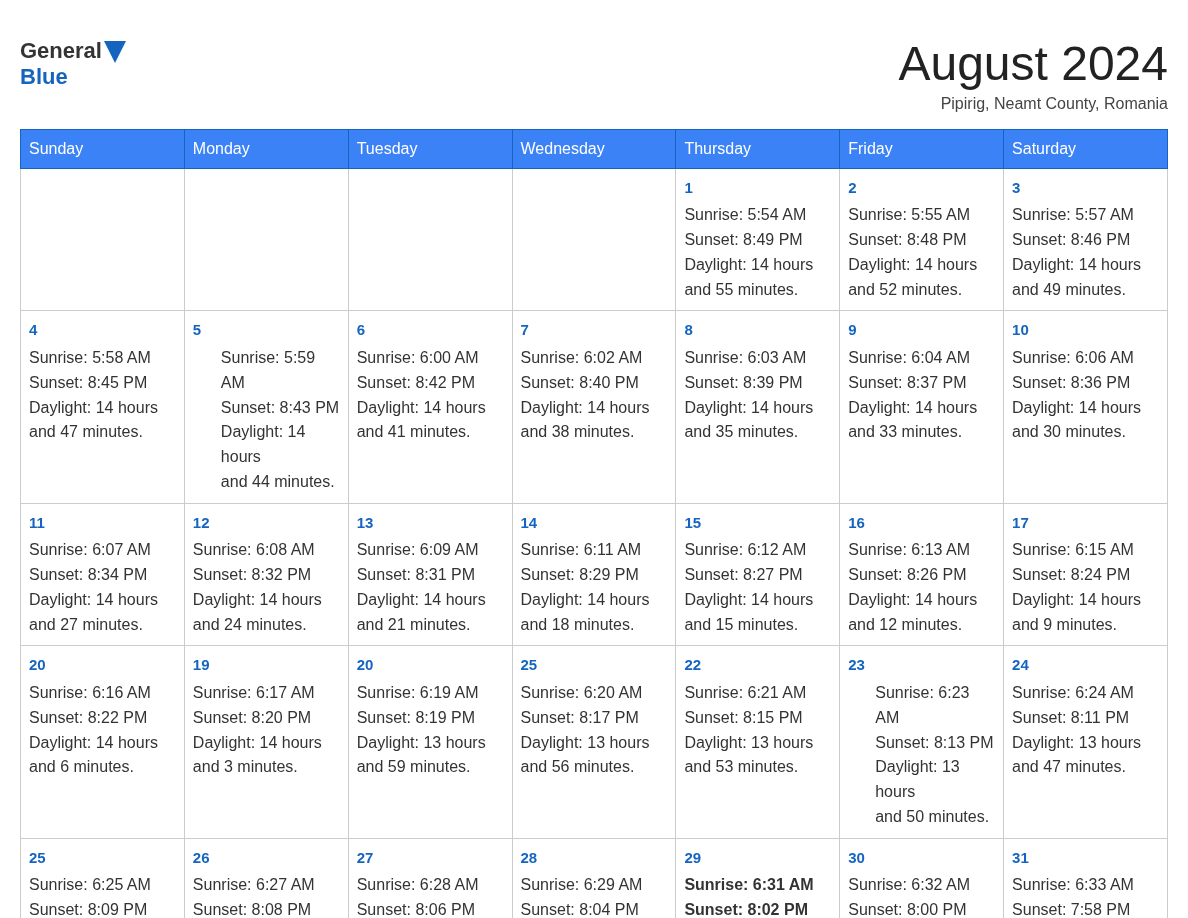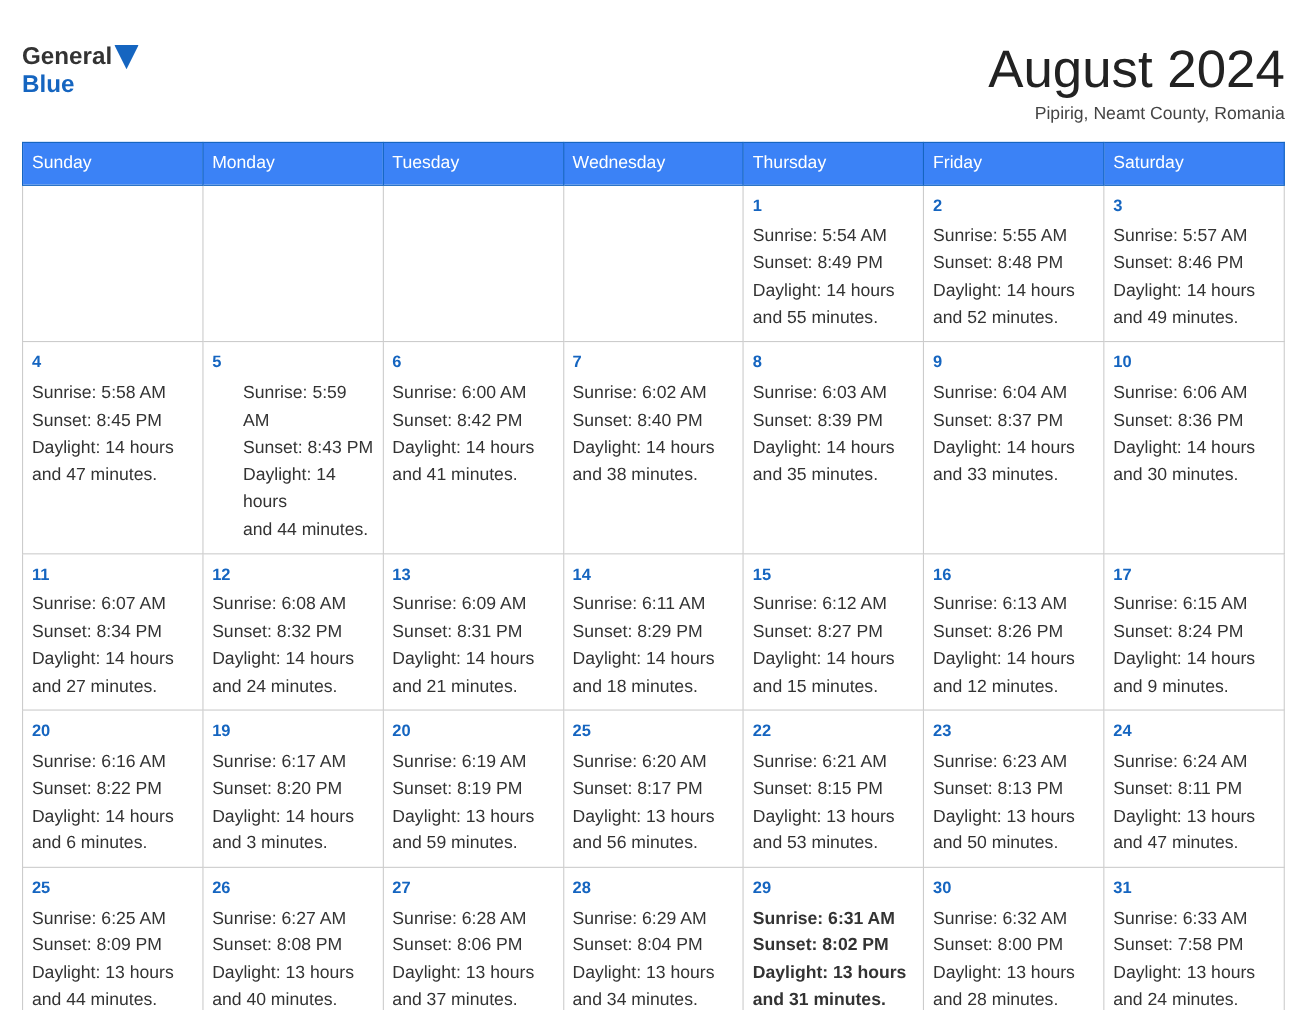--- a/index.html
+++ b/index.html
@@ -288,21 +288,21 @@
         </td>
         <td>
           <span class="day-number">22</span>
           <div class="day-info" style="white-space: pre-line;">Sunrise: 6:21 AM
 Sunset: 8:15 PM
 Daylight: 13 hours
 and 53 minutes.</div>
         </td>
         <td>
           <span class="day-number">23</span>
-          <div class="day-info" style="white-space: pre-line;">Sunrise: 6:23 AM
+          <div class="day-info" style="white-space: pre-line; margin-left: 27px;">Sunrise: 6:23 AM
 Sunset: 8:13 PM
 Daylight: 13 hours
 and 50 minutes.</div>
         </td>
         <td>
           <span class="day-number">24</span>
           <div class="day-info" style="white-space: pre-line;">Sunrise: 6:24 AM
 Sunset: 8:11 PM
 Daylight: 13 hours
 and 47 minutes.</div>

